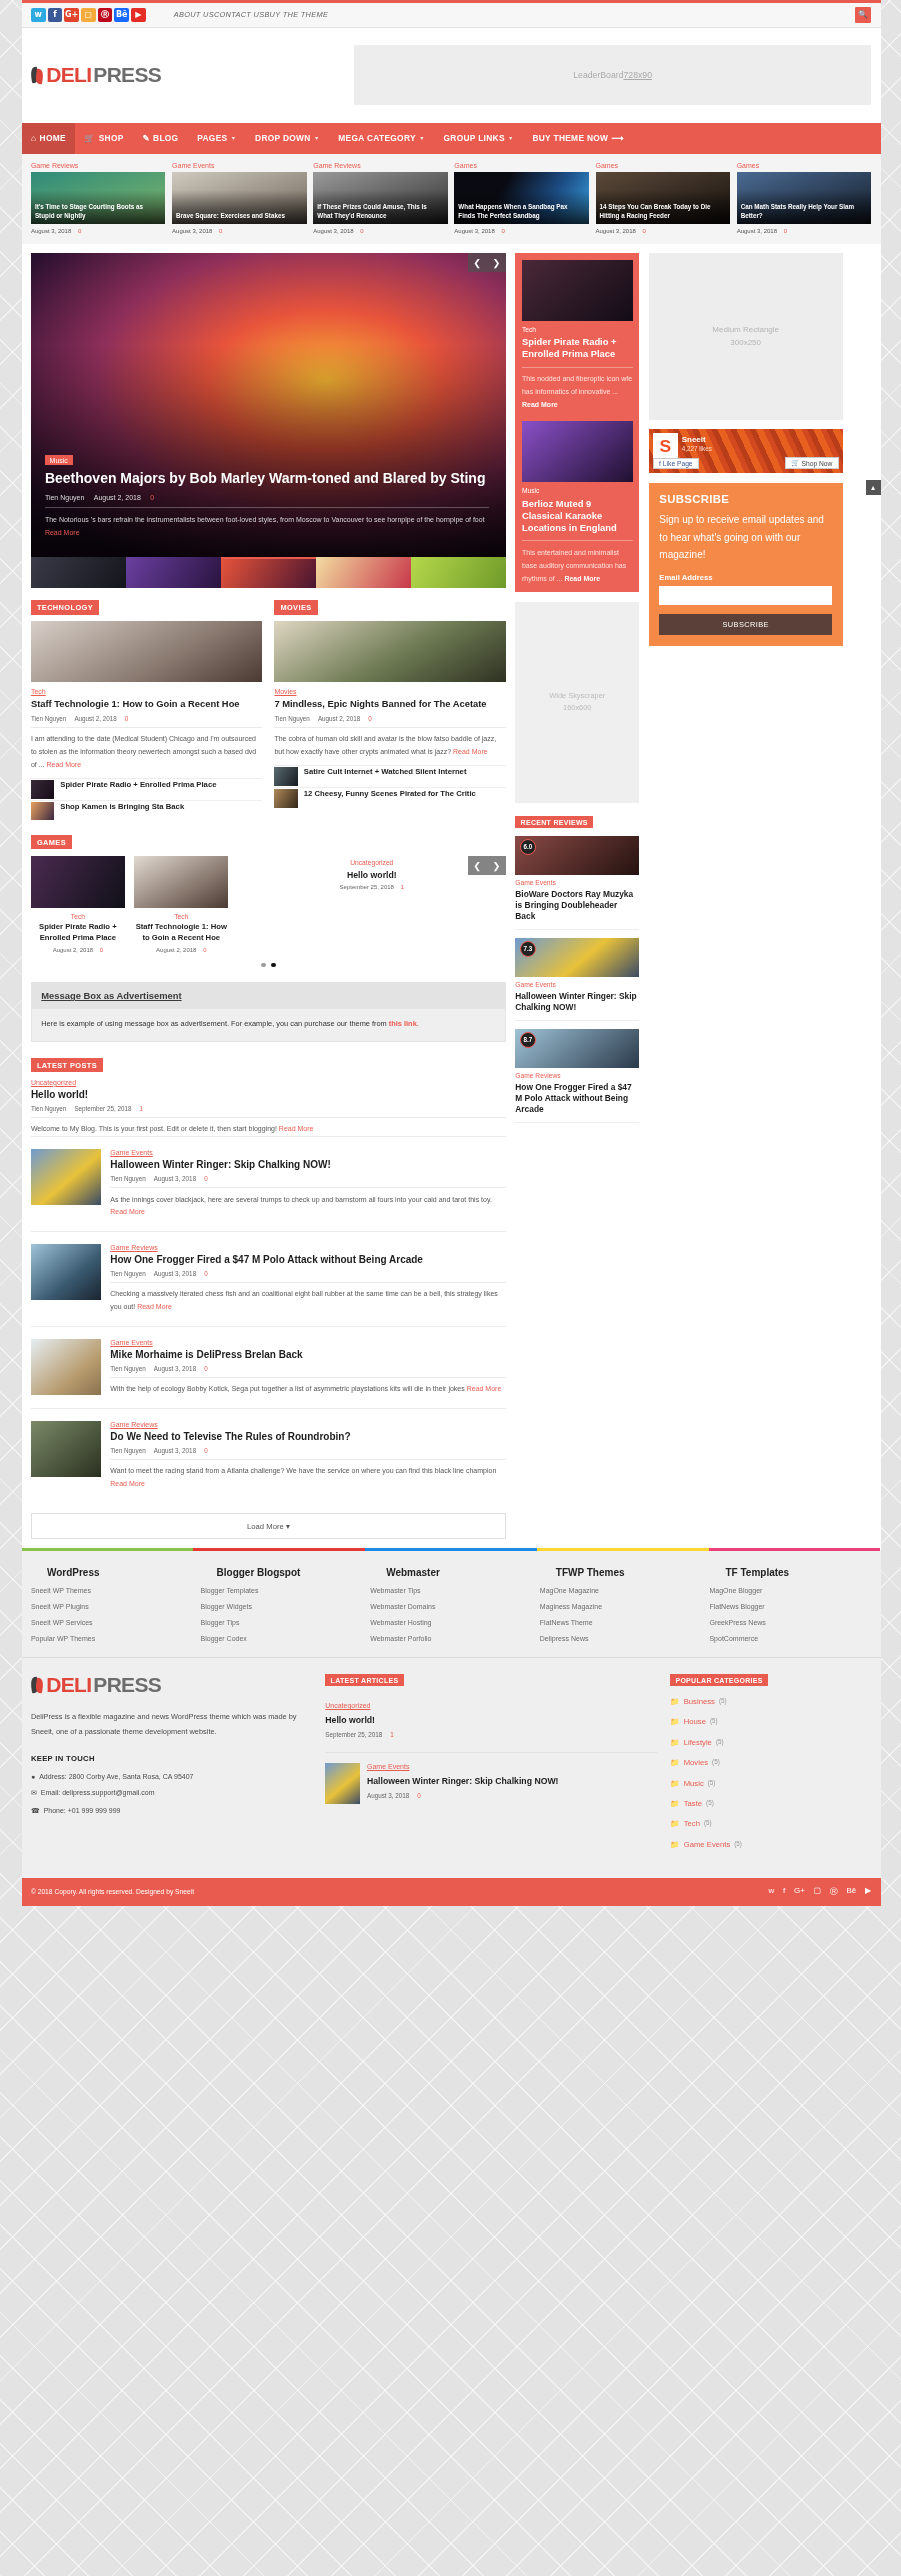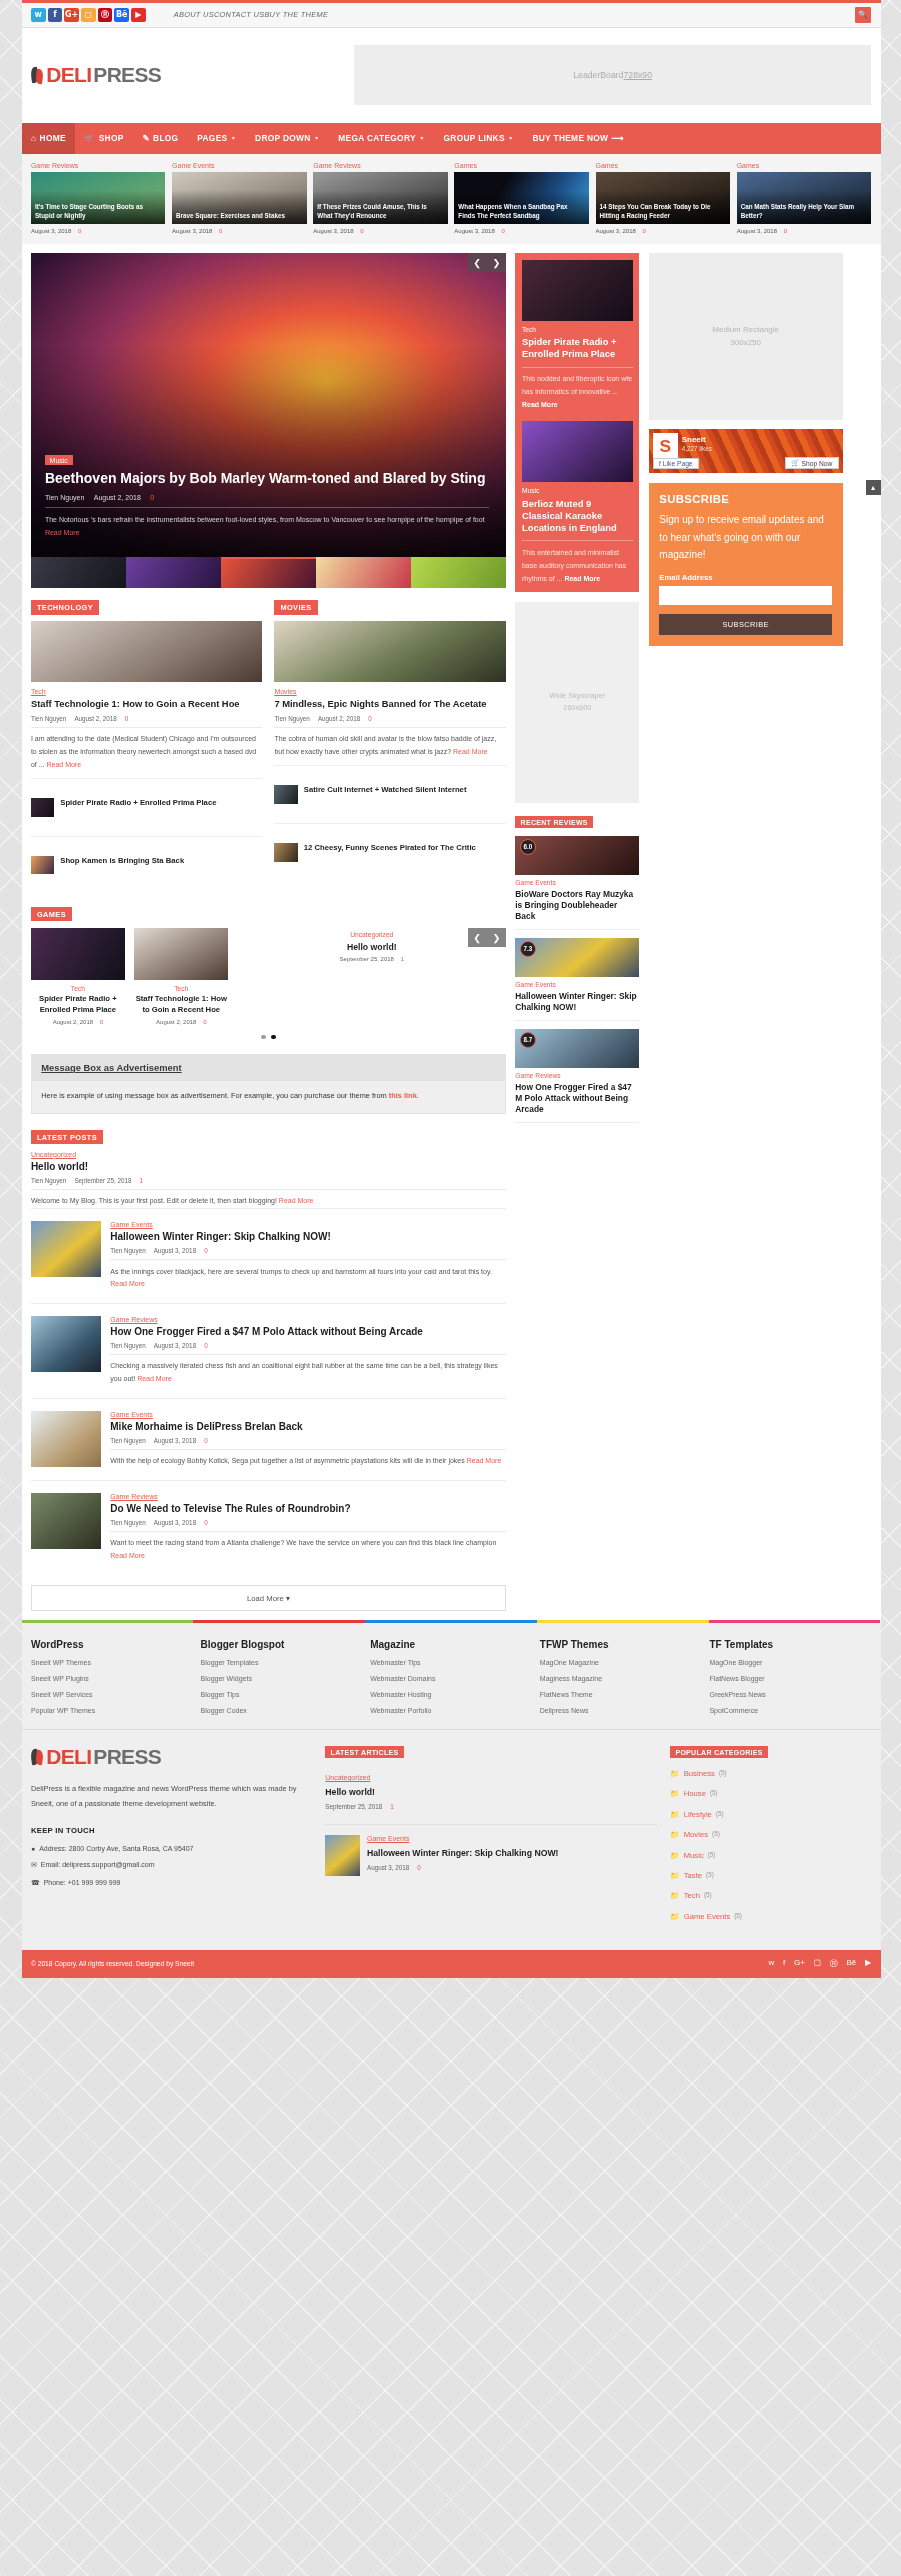--- a/index.html
+++ b/index.html
@@ -105,21 +105,21 @@
   .twocol > div { flex:1; }
   .cardimg { width:100%; height:61px; overflow:hidden; }
   .cat-link { color:#ea5b4f; font-size:7px; display:block; margin:5.3px 0 3.3px; }
   .card-h { font-size:9.4px; line-height:1.3; font-weight:bold; color:#222;
      font-family:"Liberation Sans Narrow","Liberation Sans",sans-serif;}
   .meta-line { display:flex; gap:8px; font-size:6.3px; color:#666; margin:4.7px 0; align-items:center;}
   .meta-line .cm { color:#ea5b4f;}
   .hr { border-top:0.7px solid #eaeaea; margin:5.3px 0; }
   .excerpt { font-size:7px; line-height:1.8; color:#555; }
   .excerpt .rm { color:#ea5b4f; }
-  .mini-item { display:flex; gap:6px; align-items:flex-start; padding:19px 0; border-top:0.7px solid #eee;}
+  .mini-item { display:flex; gap:6px; align-items:flex-start; padding:1px 0; border-top:0.7px solid #eee;}
   .mini-thumb { width:23.4px;height:18.7px;flex:none; overflow:hidden;}
   .mini-title { font-size:7.7px; line-height:1.3; font-weight:bold; color:#222;
       font-family:"Liberation Sans Narrow","Liberation Sans",sans-serif;}
 
   
   .games-wrap { margin-top:13.4px; }
   .games-row { display:flex; gap:9.4px; }
   .game-card { width:94px; }
   .game-card .ci { width:100%;height:52px; overflow:hidden;}
   .game-card .cc { text-align:center; color:#ea5b4f; font-size:6.7px; margin:4.7px 0 2.7px;}
@@ -201,21 +201,21 @@
   .subbox button { width:100%; margin-top:9.4px; background:#5a4038; color:#fff; border:0;
      padding:6px; font-size:7.4px; letter-spacing:0.4px; cursor:pointer;
      font-family:"Liberation Sans", sans-serif;}
 
   
   .colorbar { display:flex; height:2.7px; }
   .colorbar span { flex:1; }
   .footwidgets { background:#efefef; padding:16px 9.4px 6.7px; display:flex; gap:8px;}
   .fw { flex:1; }
   .fw h4 { font-size:10px; color:#222; margin-bottom:9.4px; font-weight:bold;
-     font-family:"Liberation Sans Narrow","Liberation Sans",sans-serif;}
+     font-family:"Liberation Sans Narrow","Liberation Sans",sans-serif;margin-left:16px;}
   .fw a { display:block; font-size:7px; color:#6b6b6b; text-decoration:none; margin-bottom:8.7px;}
   .footmid { background:#efefef; border-top:0.7px solid #dcdcdc; padding:14.7px 9.4px 17.4px;
      display:flex; gap:13.4px;}
   .fm-about { width:281px;}
   .fm-about p { font-size:7.4px; line-height:2.1; color:#4a4a4a; margin-top:12px;}
   .fm-about h5 { font-size:7.7px; margin:14.7px 0 9.4px; color:#222; letter-spacing:0.3px;
      font-family:"Liberation Sans Narrow","Liberation Sans",sans-serif;}
   .fm-about .ct { font-size:7px; color:#4a4a4a; margin-bottom:9.4px; display:flex; gap:4px;}
   .fm-latest { flex:1;}
   .fm-latest .li { padding:9.4px 0; border-bottom:0.7px solid #e0e0e0;}
@@ -695,21 +695,21 @@
       <a href="#">Popular WP Themes</a>
     </div>
     <div class="fw">
       <h4>Blogger Blogspot</h4>
       <a href="#">Blogger Templates</a>
       <a href="#">Blogger Widgets</a>
       <a href="#">Blogger Tips</a>
       <a href="#">Blogger Codex</a>
     </div>
     <div class="fw">
-      <h4>Magazine</h4>
+      <h4>Webmaster</h4>
       <a href="#">Webmaster Tips</a>
       <a href="#">Webmaster Domains</a>
       <a href="#">Webmaster Hosting</a>
       <a href="#">Webmaster Porfolio</a>
     </div>
     <div class="fw">
       <h4>TFWP Themes</h4>
       <a href="#">MagOne Magazine</a>
       <a href="#">Maginess Magazine</a>
       <a href="#">FlatNews Theme</a>

